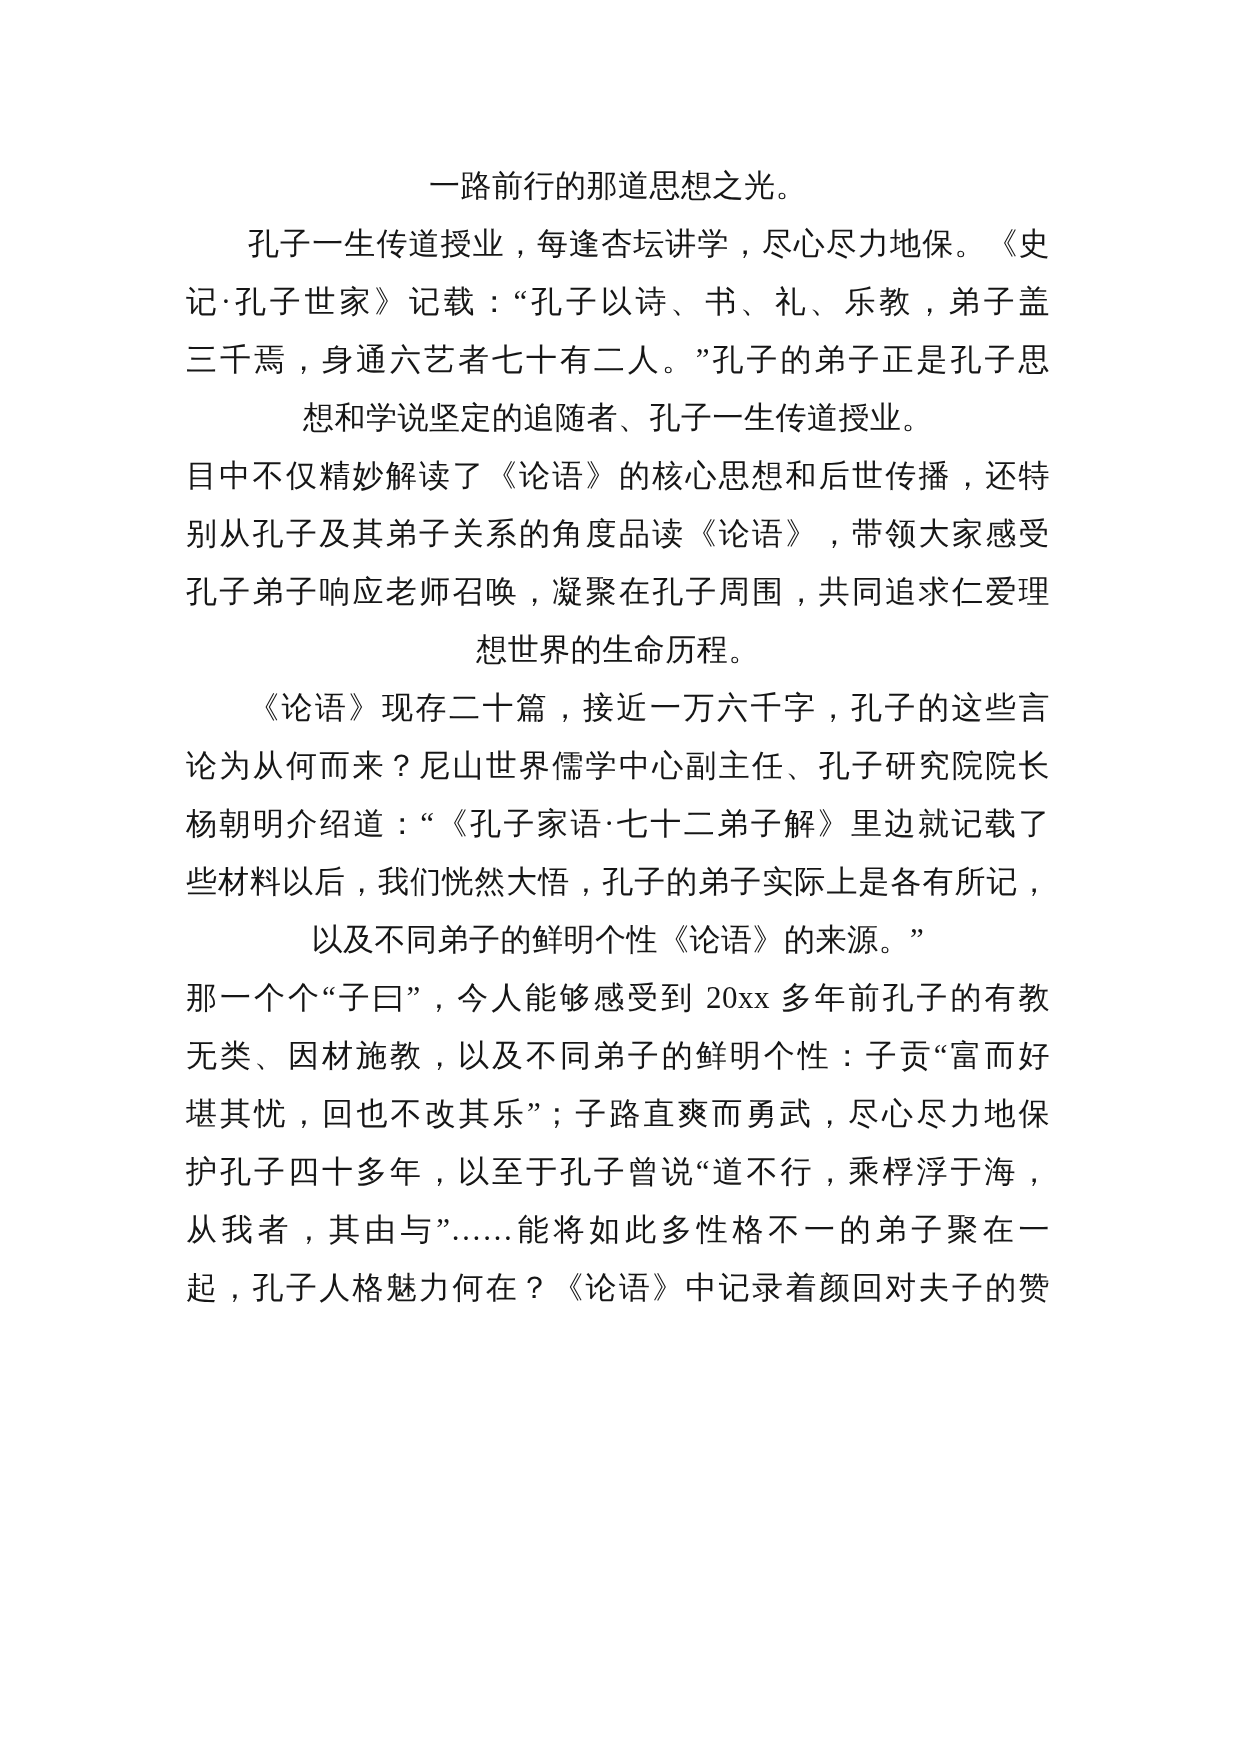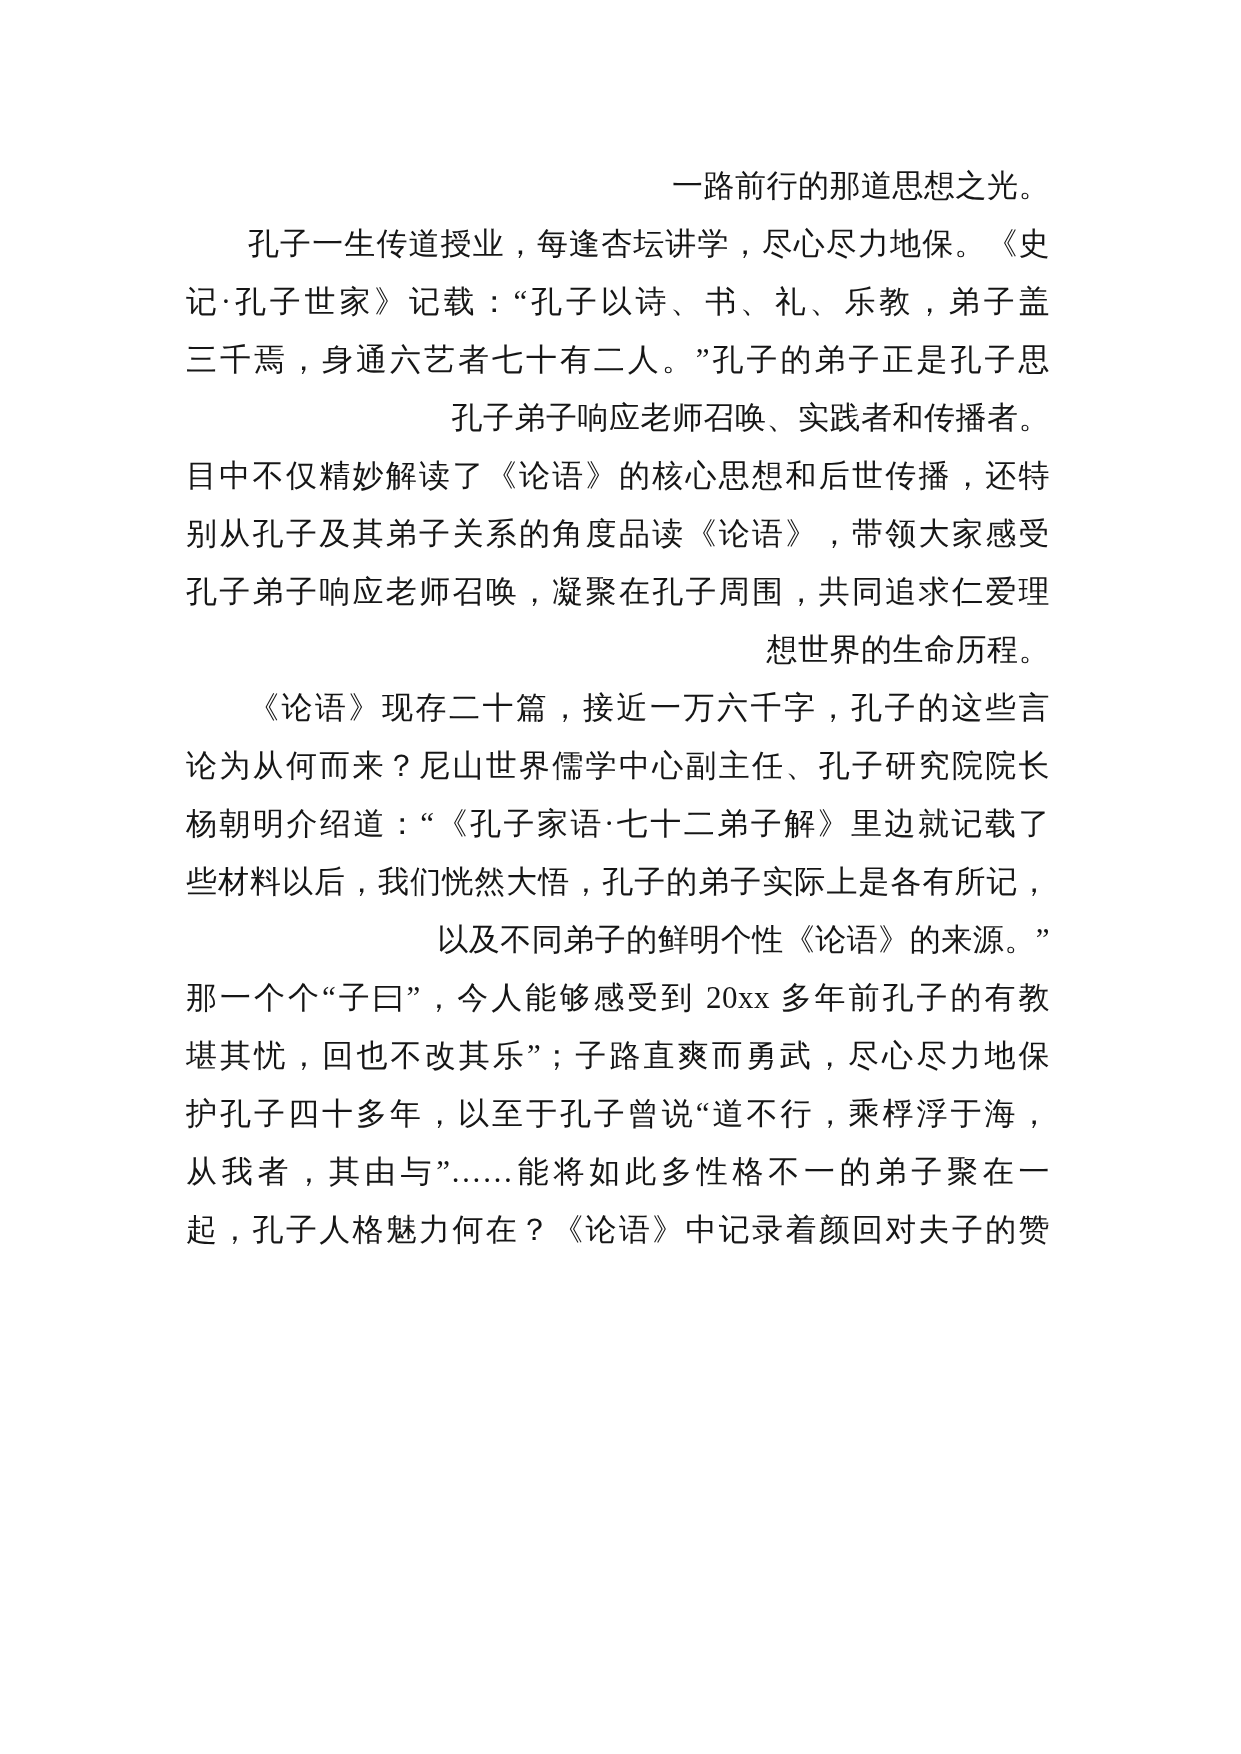--- a/index.html
+++ b/index.html
@@ -31,21 +31,21 @@
     margin: 0;
     padding: 0;
   }
   .line {
     font-family: "Liberation Serif", "DejaVu Serif", serif;
     font-size: 31px;
     line-height: 58px;
     height: 58px;
     color: #161616;
     letter-spacing: 0.5px;
-    text-align: right;
+    text-align: center;
   }
   .line.justify {
     text-align: justify;
     text-align-last: justify;
   }
   .line.indent {
     text-indent: 2em;
   }
 </style>
 </head>
@@ -53,36 +53,37 @@
 
 <main class="page">
   <section class="doc-body" style="color: rgb(22, 22, 22);">
       <div class="paragraph">
         <div class="line">一路前行的那道思想之光。</div>
       </div>
       <div class="paragraph">
         <div class="line justify indent">孔子一生传道授业，每逢杏坛讲学，尽心尽力地保。《史</div>
         <div class="line justify">记·孔子世家》记载：“孔子以诗、书、礼、乐教，弟子盖</div>
         <div class="line justify">三千焉，身通六艺者七十有二人。”孔子的弟子正是孔子思</div>
-        <div class="line">孔子弟子响应老师召唤、实践者和传播者。</div>
+        <div class="line">想和学说坚定的追随者、孔子一生传道授业。</div>
       </div>
       <div class="paragraph">
         <div class="line justify">目中不仅精妙解读了《论语》的核心思想和后世传播，还特</div>
         <div class="line justify">别从孔子及其弟子关系的角度品读《论语》，带领大家感受</div>
         <div class="line justify">孔子弟子响应老师召唤，凝聚在孔子周围，共同追求仁爱理</div>
         <div class="line">想世界的生命历程。</div>
       </div>
       <div class="paragraph">
         <div class="line justify indent">《论语》现存二十篇，接近一万六千字，孔子的这些言</div>
         <div class="line justify">论为从何而来？尼山世界儒学中心副主任、孔子研究院院长</div>
         <div class="line justify">杨朝明介绍道：“《孔子家语·七十二弟子解》里边就记载了</div>
         <div class="line justify">些材料以后，我们恍然大悟，孔子的弟子实际上是各有所记，</div>
         <div class="line">以及不同弟子的鲜明个性《论语》的来源。”</div>
       </div>
       <div class="paragraph">
         <div class="line justify">那一个个“子曰”，今人能够感受到 20xx 多年前孔子的有教</div>
+        <div class="line justify">无类、因材施教，以及不同弟子的鲜明个性：子贡“富而好</div>
         <div class="line justify">堪其忧，回也不改其乐”；子路直爽而勇武，尽心尽力地保</div>
         <div class="line justify">护孔子四十多年，以至于孔子曾说“道不行，乘桴浮于海，</div>
         <div class="line justify">从我者，其由与”……能将如此多性格不一的弟子聚在一</div>
         <div class="line justify">起，孔子人格魅力何在？《论语》中记录着颜回对夫子的赞</div>
       </div>
     </section>
 </main>
 
 </body></html>

